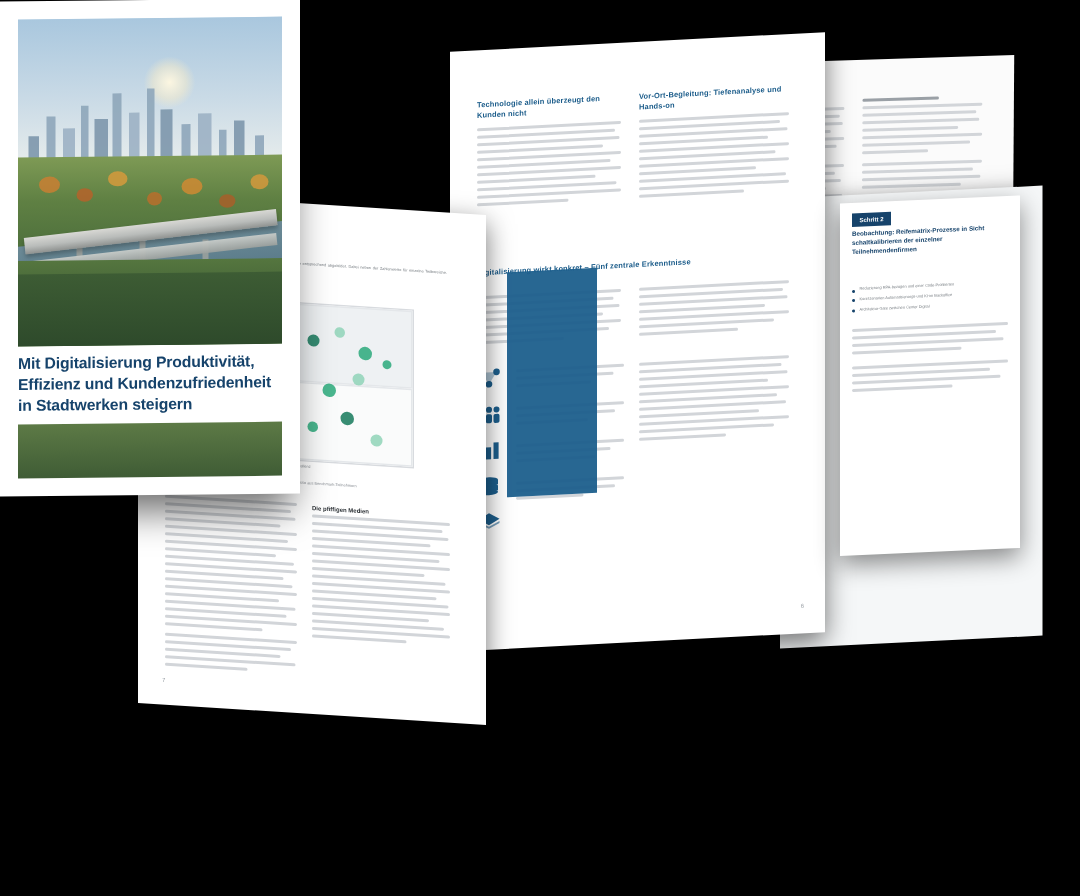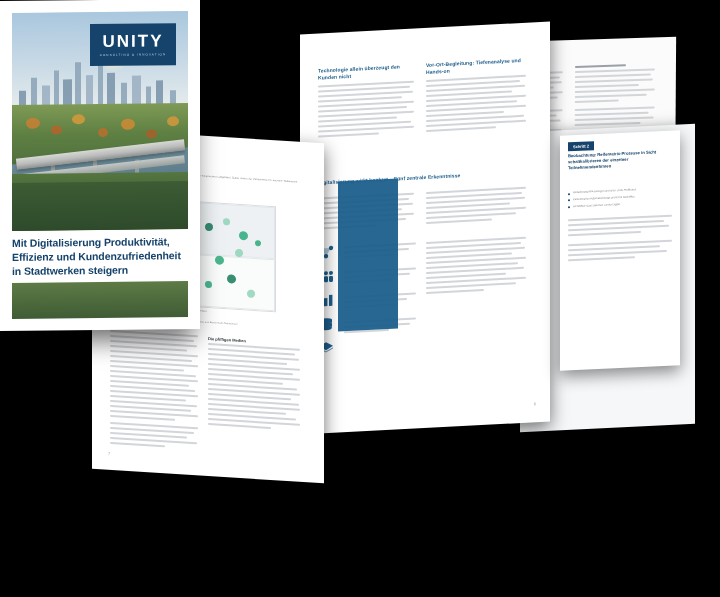--- a/index.html
+++ b/index.html
@@ -722,24 +722,20 @@
       <div class="bridge"></div>
       <div class="bridge-deck2"></div>
 
       <div class="forest2" style="top:74%; height:26%;"></div>
       <div class="autumn" style="left:5%;  top:80%; width:16px; height:12px; background:#b06a2c; opacity:0.8;"></div>
       <div class="autumn" style="left:28%; top:84%; width:13px; height:10px; background:#c68231; opacity:0.8;"></div>
       <div class="autumn" style="left:55%; top:82%; width:15px; height:11px; background:#a75f28; opacity:0.8;"></div>
       <div class="autumn" style="left:80%; top:86%; width:12px; height:10px; background:#c27c2f; opacity:0.8;"></div>
       <div class="fg-trees"></div>
 
-      <div class="logo-box">
-        <div class="logo-word">UNITY</div>
-        <div class="logo-sub">CONSULTING &amp; INNOVATION</div>
-      </div>
     </div>
 
     <div class="cover-title-area">
       <div class="cover-title">Mit Digitalisierung Produktivität, Effizienz und Kundenzufriedenheit in Stadtwerken steigern</div>
       <div class="cover-sub">Benchmark-Studie und Reifematrix</div>
     </div>
 
     <div class="cover-strip"></div>
   </div>
 

